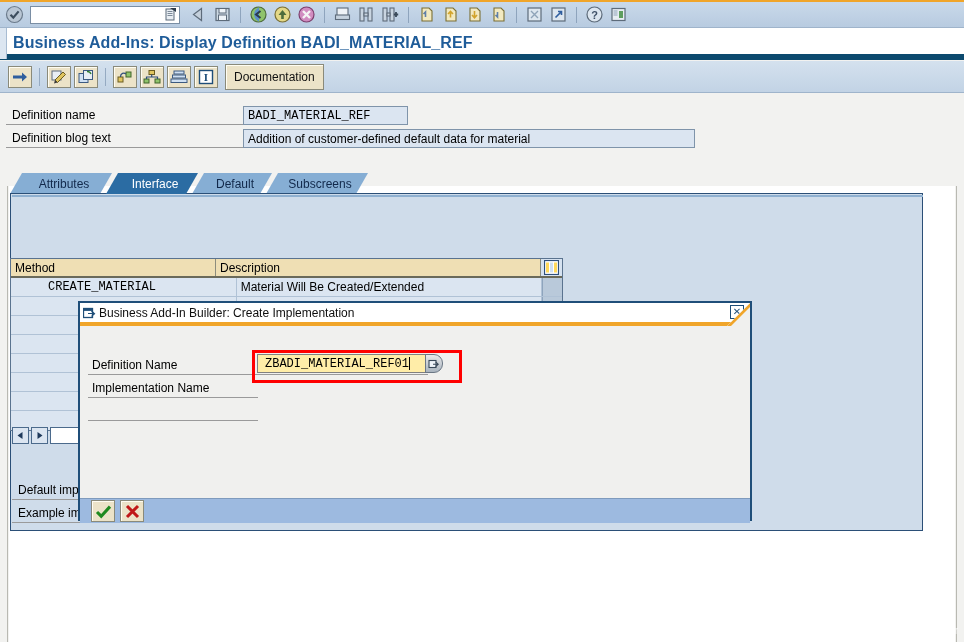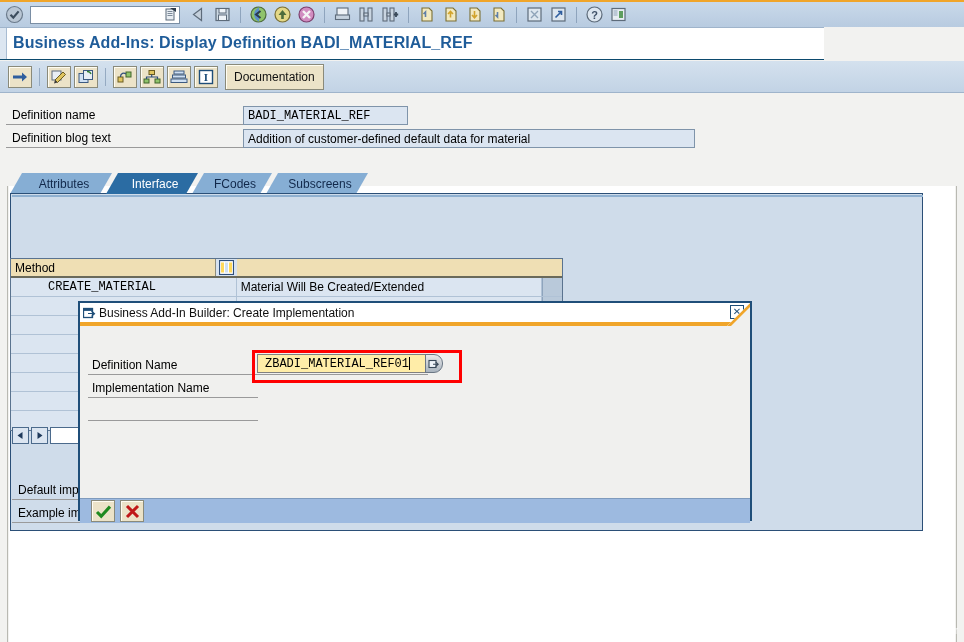--- a/index.html
+++ b/index.html
@@ -73,24 +73,24 @@
   .okcode .dropglyph {
     position: absolute;
     right: 2px; top: 1px;
     width: 13px; height: 14px;
   }
 
   
   .titleband {
     position: absolute;
     left: 0; top: 27px;
-    width: 824px; height: 33px;
+    width: 964px; height: 33px;
     background: #ffffff;
     border-top: 1px solid #9fb4cb;
-    border-bottom: 1px solid #0c4a6e;
+    border-bottom: 6px solid #0c4a6e;
     box-sizing: border-box;
   }
   .titleband .bar-l {
     position: absolute; left: 0; top: 0;
     width: 7px; height: 31px;
     background: #dce6f1;
     border-right: 1px solid #a8bcd2;
     box-sizing: border-box;
   }
   .apptitle {
@@ -777,35 +777,36 @@
   </div>
 
   <div class="tabstrip">
     <div class="tab" style="width:102px;">
       <span>Attributes</span>
     </div>
     <div class="tab active" style="width:92px;">
       <span>Interface</span>
     </div>
     <div class="tab" style="width:80px;">
-      <span>FCodes</span>
+      <span>Default</span>
     </div>
     <div class="tab" style="width:102px;">
       <span>Subscreens</span>
     </div>
   </div>
 
   <div class="panel">
     <div class="panel-inner-line"></div>
   </div>
 
 
   <div class="tbl">
     <div class="tbl-head">
       <div class="th c1">Method</div>
+      <div class="th c2">Description</div>
       <div class="th corner">
         <svg width="15" height="15" viewBox="0 0 15 15">
           <rect x="0.5" y="0.5" width="14" height="14" fill="#ffffff" stroke="#2f4f7a" stroke-width="1.2"></rect>
           <rect x="2" y="2.5" width="3" height="10" fill="#ffd95b"></rect>
           <rect x="6" y="2.5" width="3" height="10" fill="#cfe0f2"></rect>
           <rect x="10" y="2.5" width="3" height="10" fill="#ffd95b"></rect>
         </svg>
       </div>
     </div>
 

